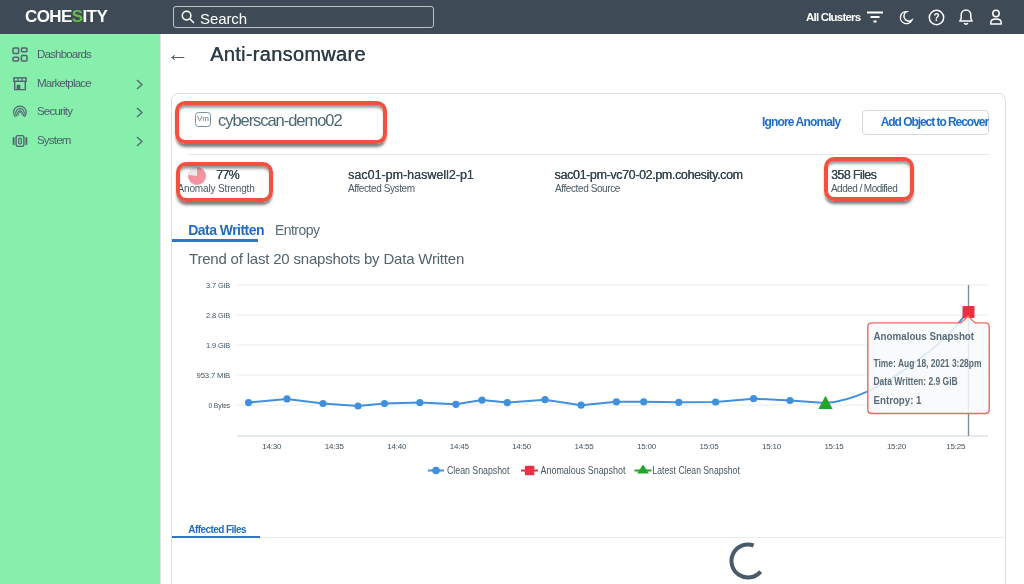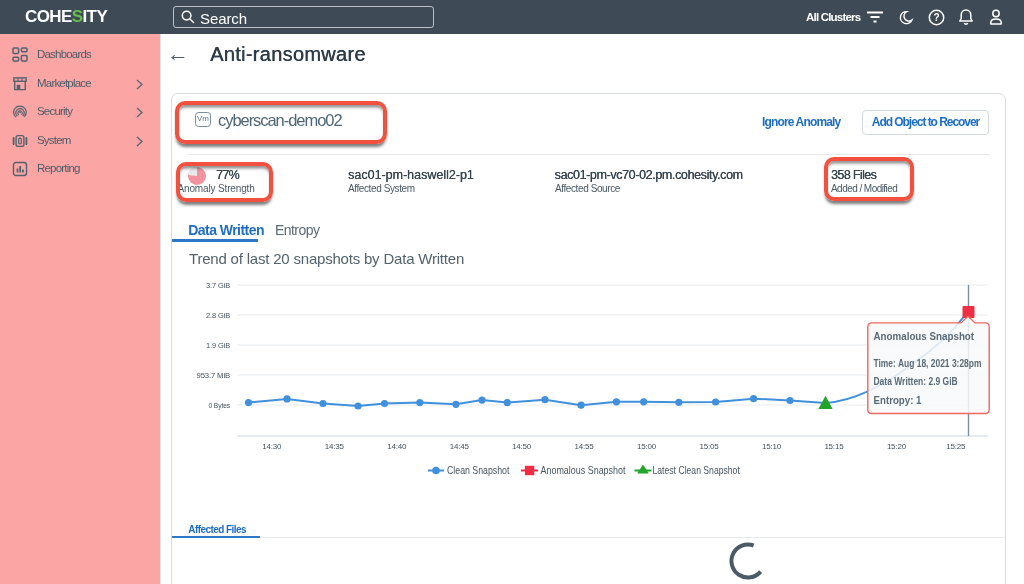--- a/index.html
+++ b/index.html
@@ -11,39 +11,39 @@
   #logo { position:absolute; left:25px; top:7px; font-size:17px; font-weight:bold;
     color:#fff; letter-spacing:-0.6px; }
   #logo .g { color:#65bf48; }
   #searchbox { position:absolute; left:173px; top:6px; width:261px; height:22px;
     border:1px solid rgba(255,255,255,0.65); border-radius:3px; }
   #searchtxt { position:absolute; left:200px; top:10px; font-size:15px; color:#fff; letter-spacing:-0.1px;}
   #allclusters { position:absolute; left:806px; top:11px; font-size:11.5px; font-weight:bold;
     color:#fff; letter-spacing:-0.8px; }
   
   #sidebar { position:absolute; left:0; top:34px; width:161px; height:550px;
-    background:#fca5a5; border-right:1px solid #e0e3e6; }
+    background:#86efac; border-right:1px solid #e0e3e6; }
   .sbitem { position:absolute; left:0; width:160px; height:28px; }
   .sbitem .lbl { position:absolute; left:37px; top:7px; font-size:11.5px; color:#4c5c68; letter-spacing:-0.8px;}
   .sbitem svg.ic { position:absolute; left:12px; top:6px; }
   .sbitem svg.ch { position:absolute; left:136px; top:9px; }
   
   #title { position:absolute; left:198px; top:43px; font-size:20px; color:#2d3c48; letter-spacing:0.3px; text-shadow:0.4px 0 0 #2d3c48;margin-left:12px; }
   #backarrow { position:absolute; left:167px; top:41px; font-size:22px; color:#4b5b67; }
   #card { position:absolute; left:171px; top:93px; width:835px; height:500px;
     background:#fff; border:1px solid #d9dee2; border-radius:7px; }
   #vmbadge { position:absolute; left:195px; top:112px; width:16px; height:15px;
     border:1.5px solid #78909c; border-radius:3.5px; color:#5f7684; font-size:8px;
     text-align:center; line-height:12px; }
   #vmname { position:absolute; left:218px; top:111px; font-size:16.5px; color:#4e6774; letter-spacing:-1.05px;}
   #ignore { position:absolute; left:762px; top:114.5px; font-size:12px; font-weight:bold;
     color:#1e6ec6; letter-spacing:-0.85px; }
   #addbtn { position:absolute; left:862px; top:110px; width:127px; height:25px;
     border:1px solid #d3d9de; border-radius:4px; background:#fff; color:#1e6ec6;
-    font-size:12px; font-weight:bold; text-align:center; line-height:23px; letter-spacing:-1.05px; white-space:nowrap;}
+    font-size:12px; font-weight:bold; text-align:right; line-height:23px; letter-spacing:-1.05px; white-space:nowrap;}
   #divider1 { position:absolute; left:188px; top:154px; width:802px; height:1px; background:#e6e9eb; }
   .statval { position:absolute; font-size:12.5px; color:#36454f; letter-spacing:-0.2px; text-shadow:0.3px 0 0 #36454f; }
   .statlbl { position:absolute; font-size:10px; color:#4a5964; letter-spacing:-0.4px; }
   
   .tab1 { position:absolute; top:221.5px; font-size:14px; letter-spacing:-0.55px; }
   #tabunderline { position:absolute; left:172px; top:239px; width:86px; height:2.5px; background:#2e77c8; }
   #charttitle { position:absolute; left:189px; top:250px; font-size:15px; color:#53636d; letter-spacing:-0.2px;}
   
   #afftab { position:absolute; left:188.3px; top:518px; font-size:10px; font-weight:bold;
     color:#1f6dc2; letter-spacing:-0.57px;margin-top:6px; }
@@ -130,29 +130,20 @@
   <div class="sbitem" style="top:92.5px">
     <svg class="ic" width="16" height="16" viewBox="0 0 16 16">
       <rect x="4.1" y="2.6" width="7.8" height="10.8" rx="1.8" fill="none" stroke="#52626e" stroke-width="1.4"></rect>
       <rect x="6.7" y="5.1" width="2.6" height="5.8" rx="1.2" fill="none" stroke="#52626e" stroke-width="1.2"></rect>
       <path d="M 1.6,4.8 L 1.6,11.2 M 14.4,4.8 L 14.4,11.2" fill="none" stroke="#52626e" stroke-width="1.8" stroke-linecap="round"></path>
     </svg>
     <div class="lbl">System</div>
     <svg class="ch" width="7" height="11" viewBox="0 0 7 11">
         <path d="M1,1 L6,5.5 L1,10" fill="none" stroke="#5a6a76" stroke-width="1.5"></path>
       </svg>
-  </div>
-  <div class="sbitem" style="top:121px">
-    <svg class="ic" width="16" height="16" viewBox="0 0 16 16">
-      <rect x="1.5" y="1.5" width="13" height="13" rx="2.5" fill="none" stroke="#52626e" stroke-width="1.4"></rect>
-      <rect x="4.6" y="7.5" width="1.8" height="4" fill="#52626e"></rect>
-      <rect x="7.3" y="5" width="1.8" height="6.5" fill="#52626e"></rect>
-      <rect x="10" y="8.6" width="1.8" height="2.9" fill="#52626e"></rect>
-    </svg>
-    <div class="lbl">Reporting</div>
   </div>
 </div>
 
 <div id="backarrow">←</div>
 <div id="title">Anti-ransomware</div>
 
 <div id="card"></div>
 <div id="vmbadge">Vm</div>
 <div id="vmname">cyberscan-demo02</div>
 <div id="ignore">Ignore Anomaly</div>

